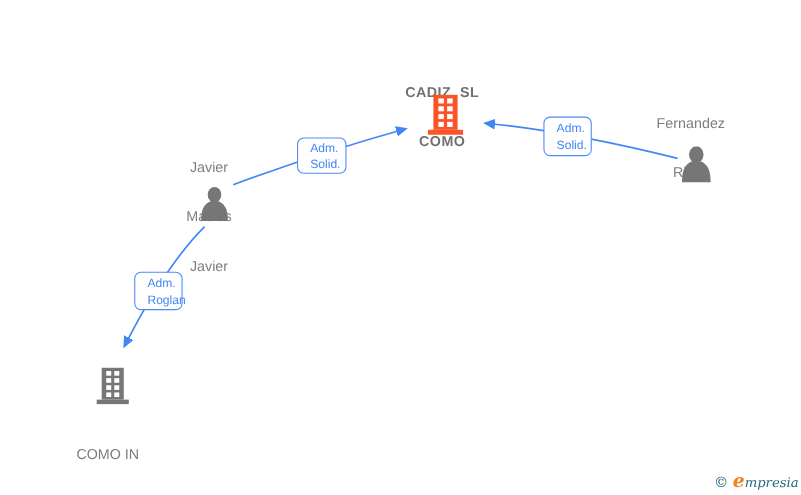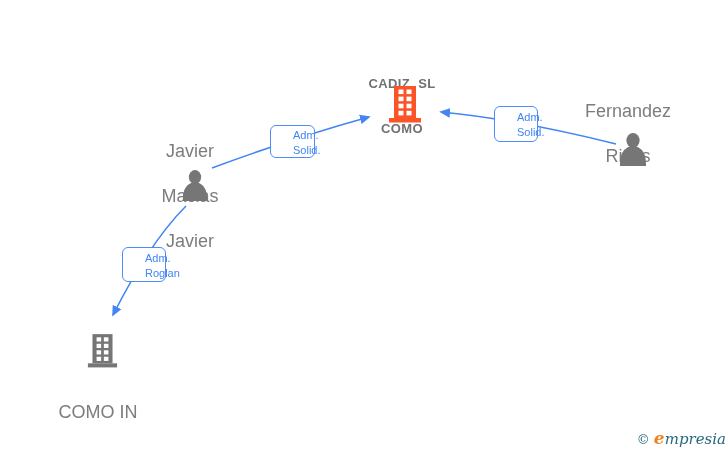--- a/index.html
+++ b/index.html
@@ -23,27 +23,27 @@
   #edges{position:absolute;left:0;top:0;z-index:1;}
   .edge-path{stroke:var(--edge-blue);stroke-width:1.5;fill:none;}
   .arrow-head{fill:var(--edge-blue);}
   .edge-label{
     position:absolute;z-index:3;
     background:#ffffff;
     border:1.5px solid #4e8cf5;
     border-radius:6px;
     color:var(--label-blue);
     font-size:11px;line-height:14.5px;
-    padding:2px 0 0 22px;
+    padding:2px 0 0 11px;
     text-align:left;
   }
   .node-label{
     position:absolute;z-index:2;
     color:var(--text-gray);
-    font-size:18px;line-height:15px;
+    font-size:13px;line-height:15px;
     text-align:center;
     white-space:pre;
   }
   .node-label.company-main{
     font-weight:bold;
     font-size:13px;
     color:#717171;
     letter-spacing:.4px;
   }
   .icon{position:absolute;z-index:2;display:block;}
@@ -51,21 +51,21 @@
   .icon.gray{color:var(--icon-gray);}
   .icon svg{display:block;fill:currentColor;}
   #watermark{
     position:absolute;right:2px;bottom:2px;z-index:4;
     font-family:"DejaVu Serif", serif;
     font-style:italic;
     white-space:nowrap;
   }
   #watermark .copy{color:var(--brand-teal);font-size:13px;font-style:normal;margin-right:4px;}
   #watermark .brand-initial{color:var(--brand-orange);font-size:17px;font-weight:bold;}
-  #watermark .brand-rest{color:var(--brand-teal);font-size:15px;}
+  #watermark .brand-rest{color:var(--brand-teal);font-size:12px;}
 </style>
 </head>
 <body>
 
 <div id="canvas">
 
   <svg id="edges" width="728" height="450">
     <defs>
       <marker id="arrow" viewBox="0 0 10 10" refX="7.5" refY="5" markerWidth="8" markerHeight="8" orient="auto">
         <path class="arrow-head" d="M0,1 L9,5 L0,9 z"></path>

